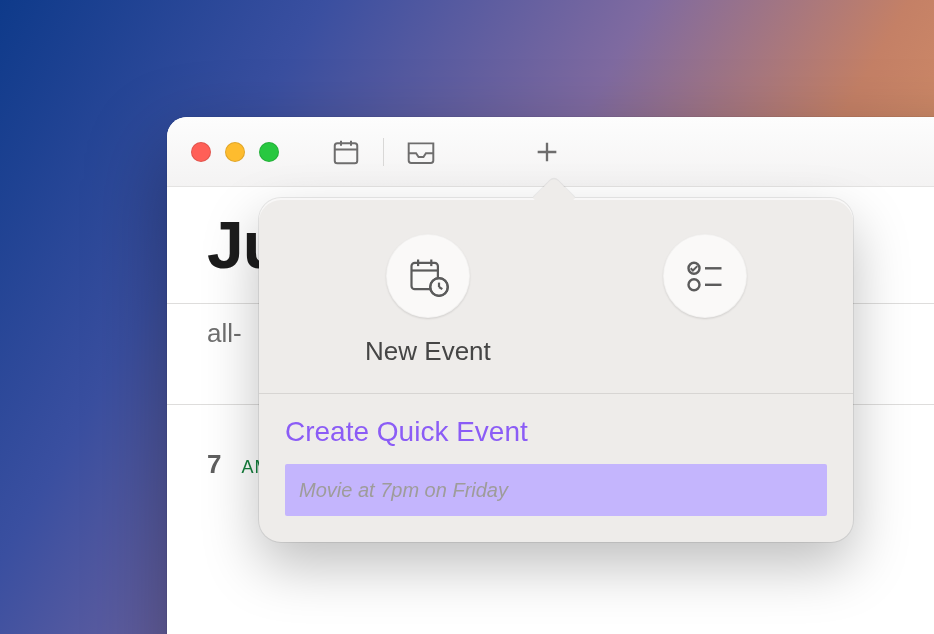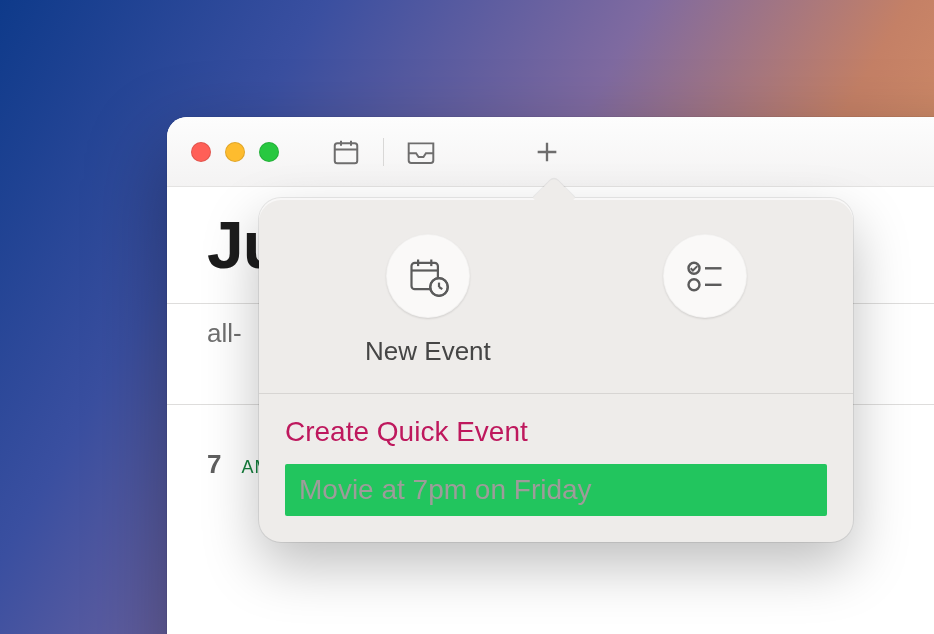--- a/index.html
+++ b/index.html
@@ -154,34 +154,35 @@
     height: 1px;
     background: #d7d5d3;
     margin: 0 0 22px 0;
   }
 
   .pop-section {
     padding: 0 26px;
   }
   .pop-section .title {
     font-size: 28px;
-    color: #be185d;
+    color: #8b5cf6;
     margin-bottom: 16px;
   }
   .quick-input {
     width: 100%;
     height: 52px;
-    background: #22c55e;
+    background: #c4b5fd;
     border: none;
     border-radius: 2px;
     padding: 0 10px 0 14px;
-    font-size: 28px;
+    font-size: 20px;
     color: #3a3a3a;
     outline: none;
     position: relative;
+    font-style: italic;
   }
   .quick-input::placeholder { color: #9e9c9a; }
   .quick-wrap { position: relative; }
   .caret {
     position: absolute;
     left: 10px;
     top: 8px;
     width: 3px;
     height: 36px;
     background: #ff3b30;

